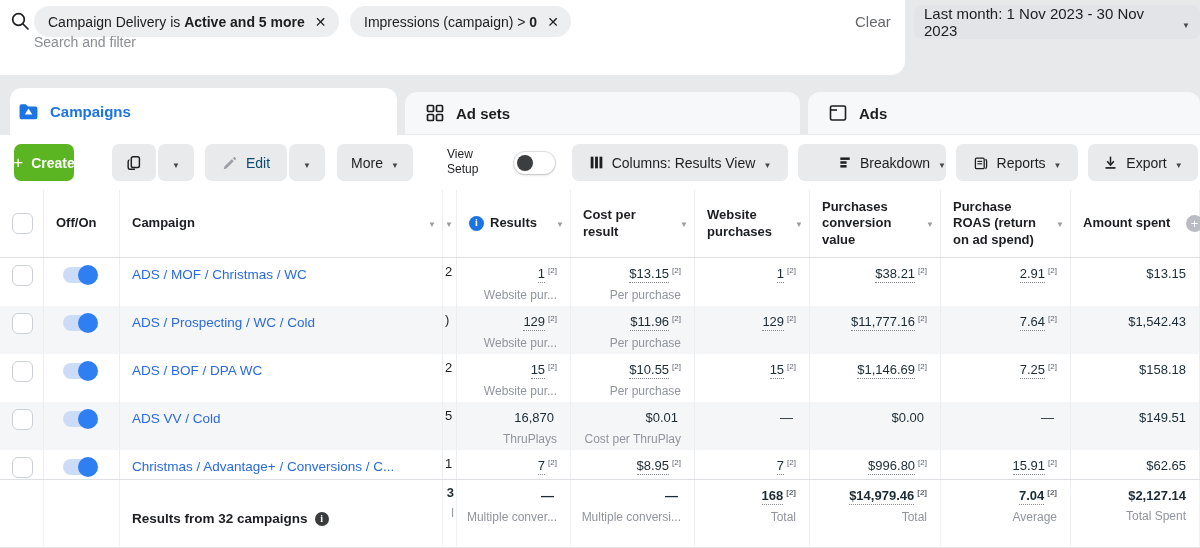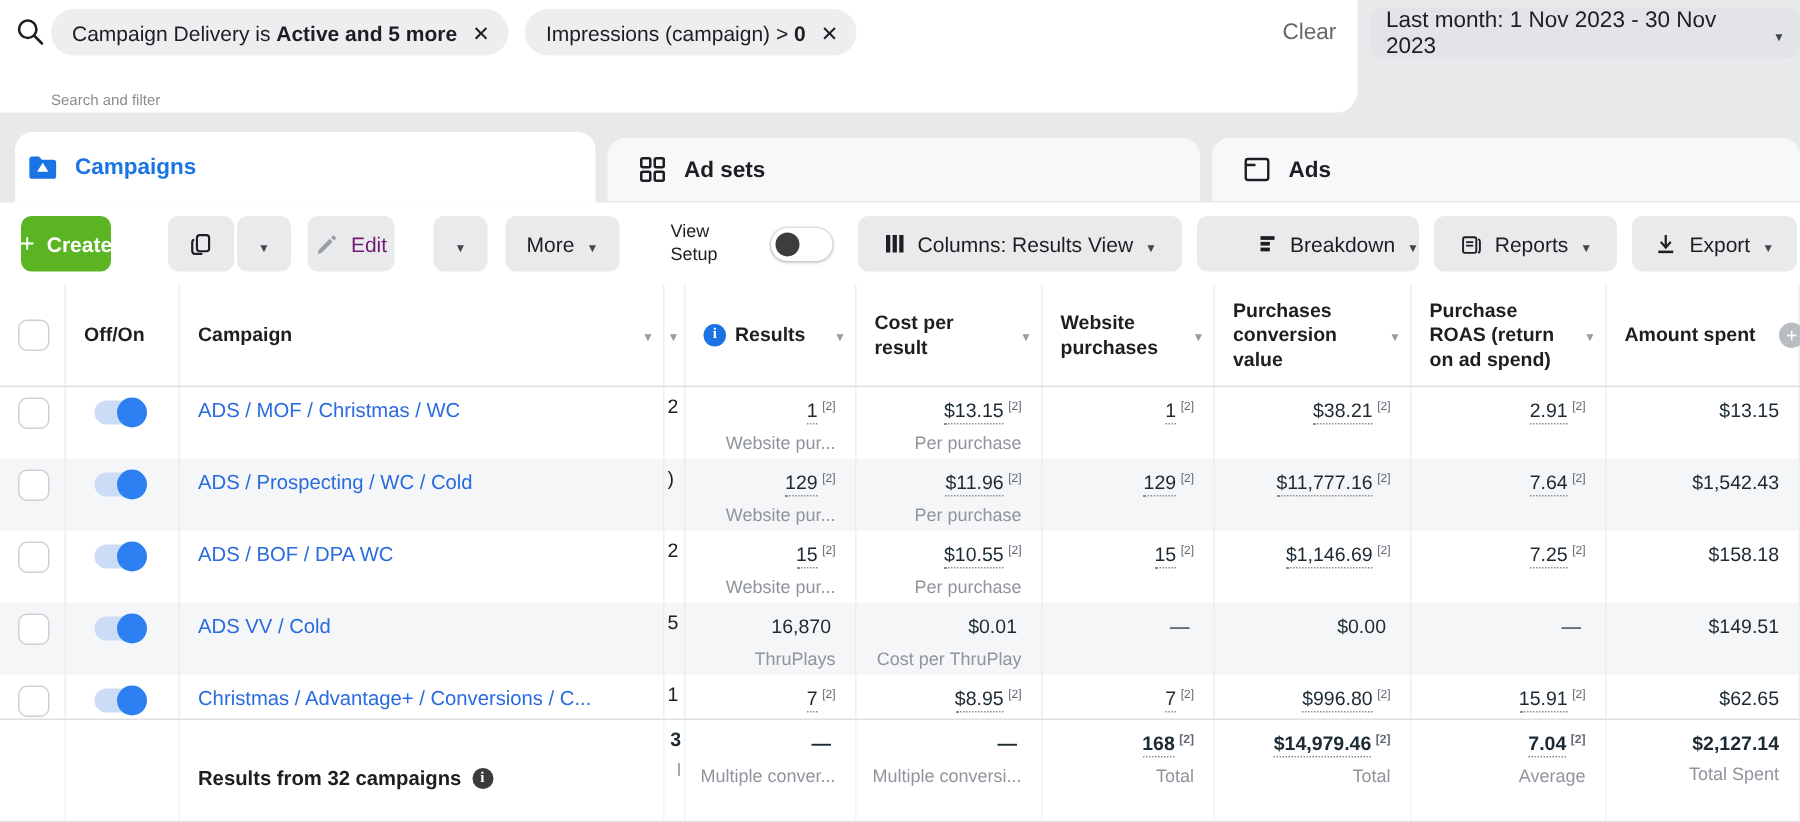--- a/index.html
+++ b/index.html
@@ -12,22 +12,22 @@
                border-bottom-right-radius:14px; }
   .search-icon { position:absolute; left:10px; top:11px; width:20px; height:20px; }
   .chip { position:absolute; top:6px; height:31px; background:#eceef0; border-radius:16px;
           display:flex; align-items:center; gap:10px; padding:0 12px 0 14px; font-size:14px; }
   .chip .x { font-size:14px; color:#1c1e21; cursor:default; }
   .x::after { content:"✕"; }
   .chip b { font-weight:bold; }
   .chip1 { left:34px; }
   .chip2 { left:350px; }
   .clear-btn { position:absolute; left:855px; top:13px; font-size:15px; color:#65676b; }
-  .search-input { position:absolute; left:34px; top:62px; width:500px; border:none; outline:none;
-                  font-size:10px; font-family:"Liberation Sans",sans-serif; color:#1c1e21; background:transparent; }
+  .search-input { position:absolute; left:34px; top:34px; width:500px; border:none; outline:none;
+                  font-size:14px; font-family:"Liberation Sans",sans-serif; color:#1c1e21; background:transparent; }
   .search-input::placeholder { color:#8a8d91; }
   .date-chip { position:absolute; left:914px; top:5px; width:286px; height:34px; background:#e2e4e8;
                border-radius:8px; display:flex; align-items:center; justify-content:flex-end;
                gap:10px; padding:0 10px; font-size:15px; }
 
   
   .tab { position:absolute; display:flex; align-items:center; gap:11px; font-size:15px; font-weight:bold; }
   .tab-campaigns { left:10px; top:88px; width:387px; height:47px; background:#fff;
                    border-radius:12px 12px 0 0; padding-left:8px; color:#1b74e4; }
   .tab-idle { background:#f7f8fa; border-radius:12px 12px 0 0; height:43px; top:92px;
@@ -37,21 +37,21 @@
   .tab svg { flex:none; }
 
   
   .toolbar { position:absolute; left:0; top:135px; width:1200px; height:55px; background:#fff; }
   .btn { position:absolute; top:9px; height:37px; background:#e9eaec; border-radius:7px;
          display:flex; align-items:center; justify-content:center; gap:8px; font-size:14px; color:#1c1e21; }
   .btn-create { left:14px; width:60px; background:#5bb522; color:#fff; font-weight:bold; }
   .btn-create::before { content:"+"; font-size:17px; font-weight:normal; }
   .btn-dup { left:112px; width:44px; }
   .btn-dup-caret { left:158px; width:36px; }
-  .btn-edit { left:205px; width:58px; color:#701a75; }
+  .btn-edit { left:205px; width:82px; color:#0c4a6e; }
   .btn-edit-caret { left:289px; width:36px; }
   .btn-more { left:337px; width:76px;justify-content:center; }
   .view-setup { position:absolute; left:447px; top:12px; width:52px; font-size:12px; line-height:1.25; color:#1c1e21; }
   .vtoggle { position:absolute; left:514px; top:17px; width:41px; height:22px; background:#fff; border-radius:12px;
              box-shadow:0 0 0 1px rgba(0,0,0,.10), 0 1px 3px rgba(0,0,0,.18); }
   .vtoggle .knob { position:absolute; left:3px; top:3px; width:16px; height:16px; border-radius:50%; background:#3b3d3f; }
   .btn-columns { left:572px; width:216px; }
   .btn-breakdown { left:798px; width:148px;padding-left:40px; }
   .btn-reports { left:956px; width:122px; }
   .btn-export { left:1088px; width:110px; }

